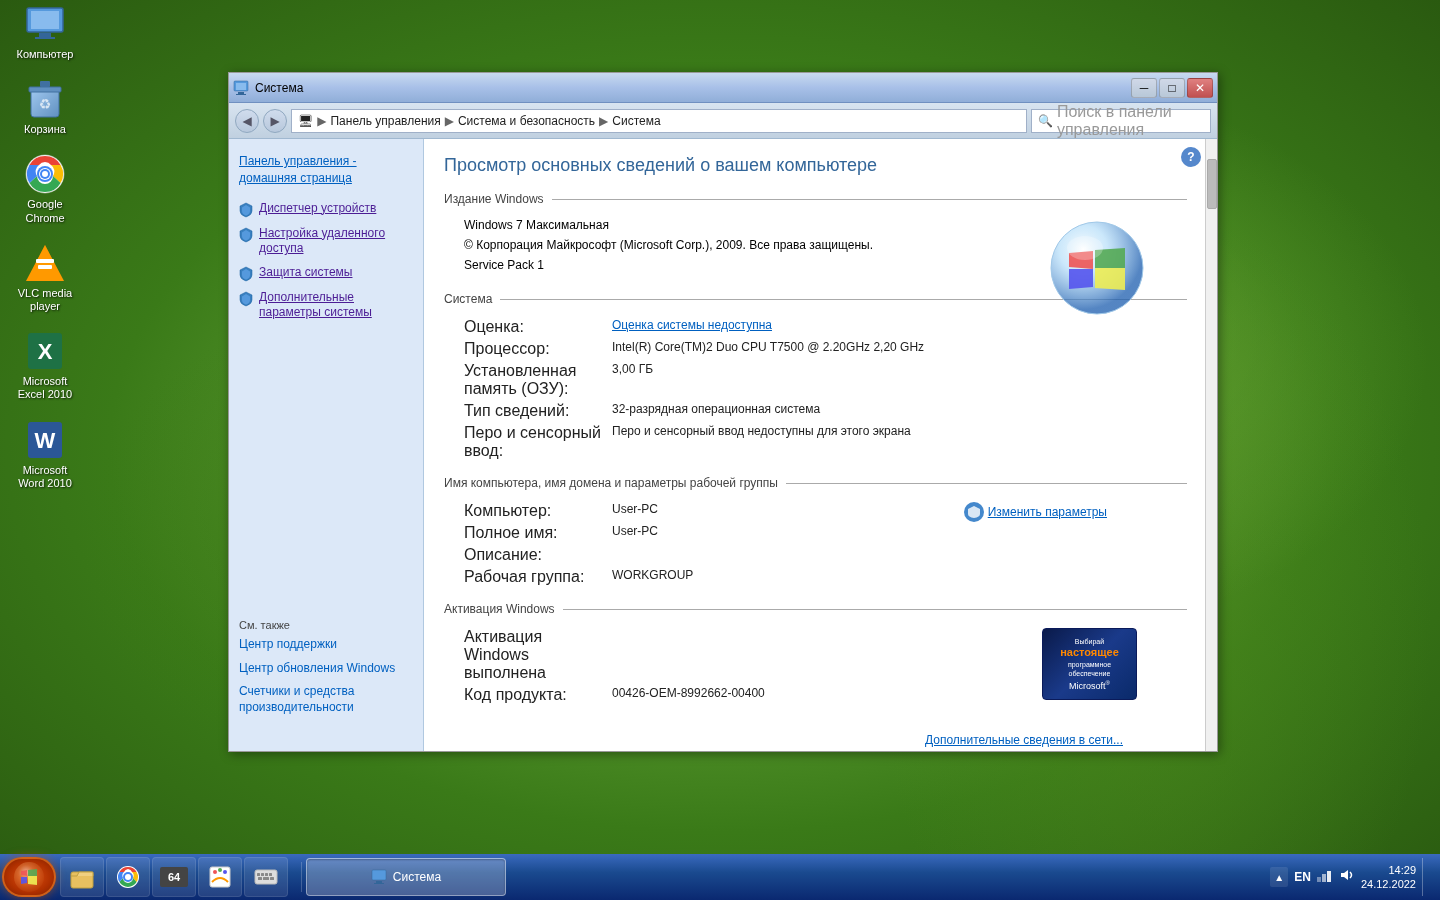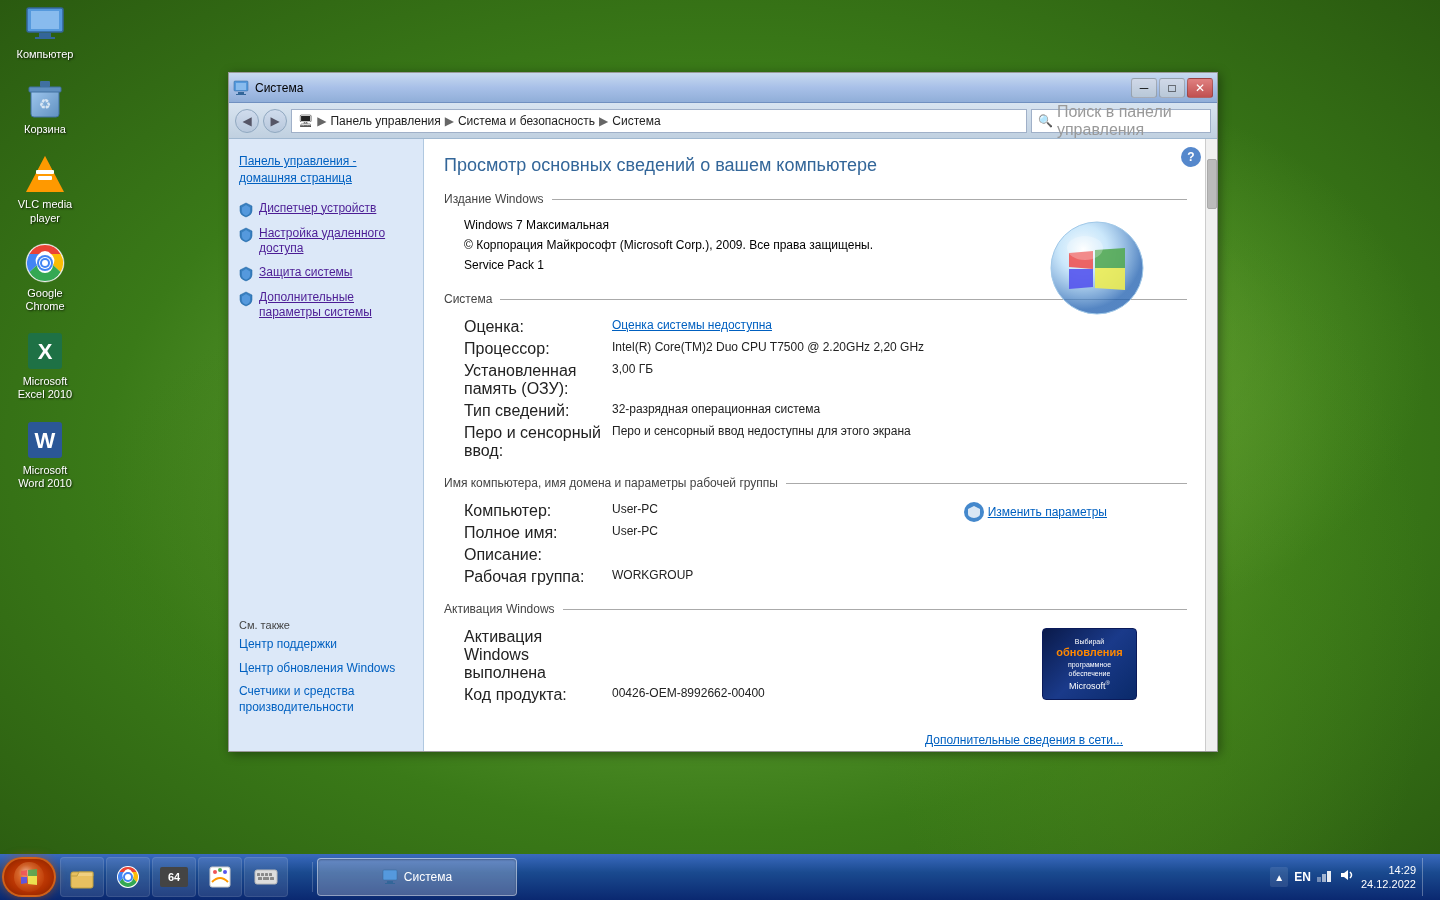--- a/index.html
+++ b/index.html
@@ -353,21 +353,21 @@
       margin-right: 4px;
       cursor: pointer;
       border: 2px solid rgba(255,150,50,0.5);
       box-shadow: 0 0 10px rgba(200,80,0,0.6);
     }
 
     .taskbar-pinned {
       display: flex;
       align-items: flex-end;
       gap: 2px;
-      margin-right: 20px;
+      margin-right: 9px;
     }
 
     .taskbar-btn {
       width: 44px;
       height: 40px;
       border-radius: 4px;
       display: flex;
       align-items: center;
       justify-content: center;
       cursor: pointer;
@@ -457,49 +457,49 @@
               <stop offset="100%" stop-color="#6090c0"></stop>
             </linearGradient>
           </defs>
         </svg>
       </div>
       <div class="icon-label">Корзина</div>
     </div>
 
     <div class="desktop-icon">
       <div class="icon-img">
+        <svg width="40" height="40" viewBox="0 0 40 40">
+          <circle cx="20" cy="20" r="19" fill="#fff"></circle>
+          <circle cx="20" cy="20" r="19" fill="none" stroke="#ddd" stroke-width="0.5"></circle>
+
+          <path d="M20 2 A18 18 0 0 1 35.6 11 L26 11 A8 8 0 0 0 20 8 Z" fill="#ea4335"></path>
+          <path d="M35.6 11 A18 18 0 0 1 35.6 29 L28 22 A8 8 0 0 0 26 11 Z" fill="#fbbc05"></path>
+          <path d="M35.6 29 A18 18 0 0 1 4.4 29 L12 22 A8 8 0 0 0 28 22 Z" fill="#34a853"></path>
+          <path d="M4.4 29 A18 18 0 0 1 4.4 11 L14 11 A8 8 0 0 0 12 22 Z" fill="#4285f4"></path>
+          <path d="M4.4 11 A18 18 0 0 1 20 2 L20 8 A8 8 0 0 0 14 11 Z" fill="#ea4335"></path>
+
+          <circle cx="20" cy="20" r="8" fill="#4285f4"></circle>
+          <circle cx="20" cy="20" r="6" fill="#fff"></circle>
+          <circle cx="20" cy="20" r="5" fill="#4285f4"></circle>
+          <circle cx="20" cy="20" r="3" fill="#fff"></circle>
+        </svg>
+      </div>
+      <div class="icon-label">Google Chrome</div>
+    </div>
+
+    <div class="desktop-icon">
+      <div class="icon-img">
         <svg width="38" height="40" viewBox="0 0 38 40">
           <polygon points="19,2 38,38 0,38" fill="#f90"></polygon>
           <polygon points="19,2 36,36 2,36" fill="#f90" opacity="0.5"></polygon>
           <rect x="10" y="16" width="18" height="4" fill="white" rx="1"></rect>
           <rect x="12" y="22" width="14" height="4" fill="white" rx="1"></rect>
         </svg>
       </div>
       <div class="icon-label">VLC media player</div>
-    </div>
-
-    <div class="desktop-icon">
-      <div class="icon-img">
-        <svg width="40" height="40" viewBox="0 0 40 40">
-          <circle cx="20" cy="20" r="19" fill="#fff"></circle>
-          <circle cx="20" cy="20" r="19" fill="none" stroke="#ddd" stroke-width="0.5"></circle>
-
-          <path d="M20 2 A18 18 0 0 1 35.6 11 L26 11 A8 8 0 0 0 20 8 Z" fill="#ea4335"></path>
-          <path d="M35.6 11 A18 18 0 0 1 35.6 29 L28 22 A8 8 0 0 0 26 11 Z" fill="#fbbc05"></path>
-          <path d="M35.6 29 A18 18 0 0 1 4.4 29 L12 22 A8 8 0 0 0 28 22 Z" fill="#34a853"></path>
-          <path d="M4.4 29 A18 18 0 0 1 4.4 11 L14 11 A8 8 0 0 0 12 22 Z" fill="#4285f4"></path>
-          <path d="M4.4 11 A18 18 0 0 1 20 2 L20 8 A8 8 0 0 0 14 11 Z" fill="#ea4335"></path>
-
-          <circle cx="20" cy="20" r="8" fill="#4285f4"></circle>
-          <circle cx="20" cy="20" r="6" fill="#fff"></circle>
-          <circle cx="20" cy="20" r="5" fill="#4285f4"></circle>
-          <circle cx="20" cy="20" r="3" fill="#fff"></circle>
-        </svg>
-      </div>
-      <div class="icon-label">Google Chrome</div>
     </div>
 
     <div class="desktop-icon">
       <div class="icon-img">
         <svg width="38" height="40" viewBox="0 0 38 40">
           <rect x="2" y="2" width="34" height="36" rx="3" fill="#1e7145"></rect>
           <text x="19" y="28" text-anchor="middle" font-size="22" font-weight="bold" fill="white" font-family="Arial">X</text>
         </svg>
       </div>
       <div class="icon-label">Microsoft Excel 2010</div>
@@ -725,21 +725,21 @@
               <div class="info-grid" style="max-width:500px;">
                 <span class="info-key">Активация Windows выполнена</span>
                 <span class="info-val"></span>
                 <span class="info-key">Код продукта:</span>
                 <span class="info-val">00426-OEM-8992662-00400</span>
               </div>
             </div>
 
             <div style="width:95px;height:72px;background:linear-gradient(135deg,#0a1a4a,#1a3a8a,#0a2a6a);border:1px solid #0a1a5a;border-radius:4px;padding:5px;display:flex;flex-direction:column;align-items:center;justify-content:center;margin-right:50px;">
               <div style="color:white;font-size:7px;text-align:center;line-height:1.3;">Выбирай</div>
-              <div style="color:#ff8800;font-size:11px;font-weight:bold;text-align:center;line-height:1.2;">обновления</div>
+              <div style="color:#ff8800;font-size:11px;font-weight:bold;text-align:center;line-height:1.2;">настоящее</div>
               <div style="color:white;font-size:7px;text-align:center;line-height:1.3;">программное обеспечение</div>
               <div style="color:white;font-size:9px;text-align:center;margin-top:2px;">Microsoft<sup style="font-size:6px;">®</sup></div>
             </div>
           </div>
 
           <div style="text-align:right;padding-right:64px;padding-bottom:10px;">
             <span class="more-info-link">Дополнительные сведения в сети...</span>
           </div>
 
         </div>

